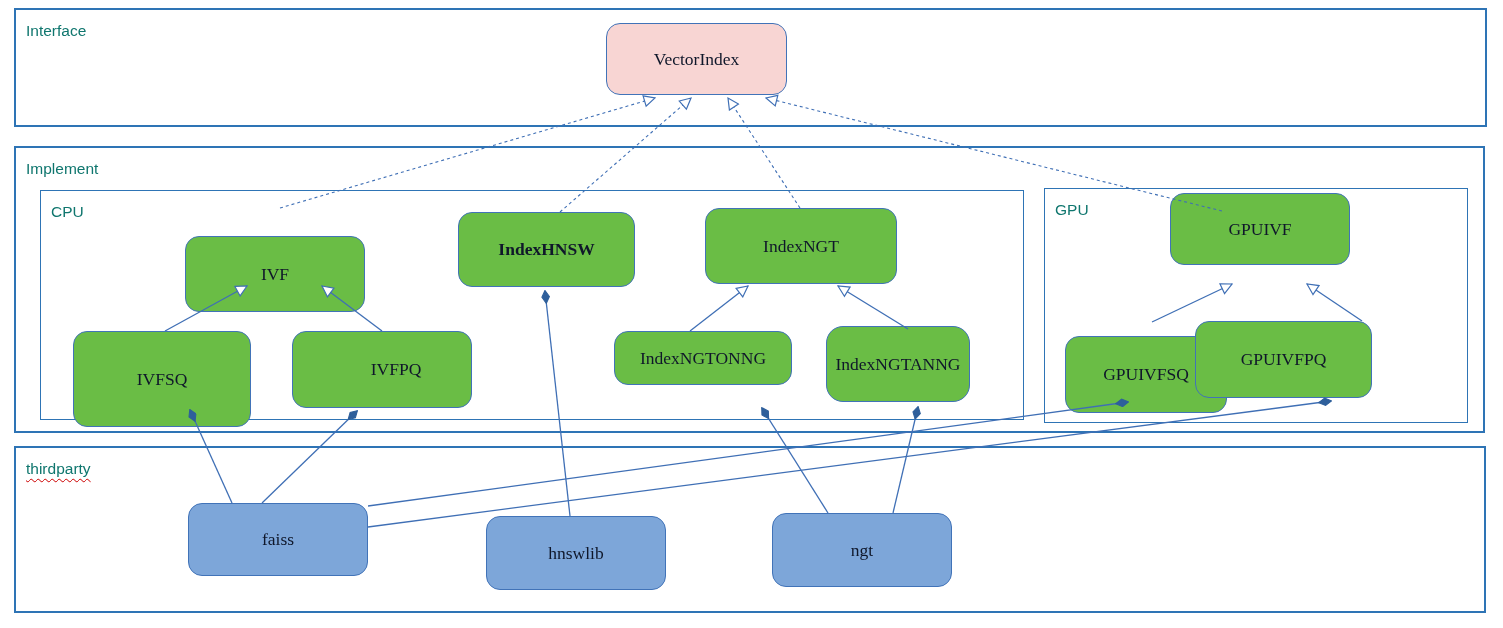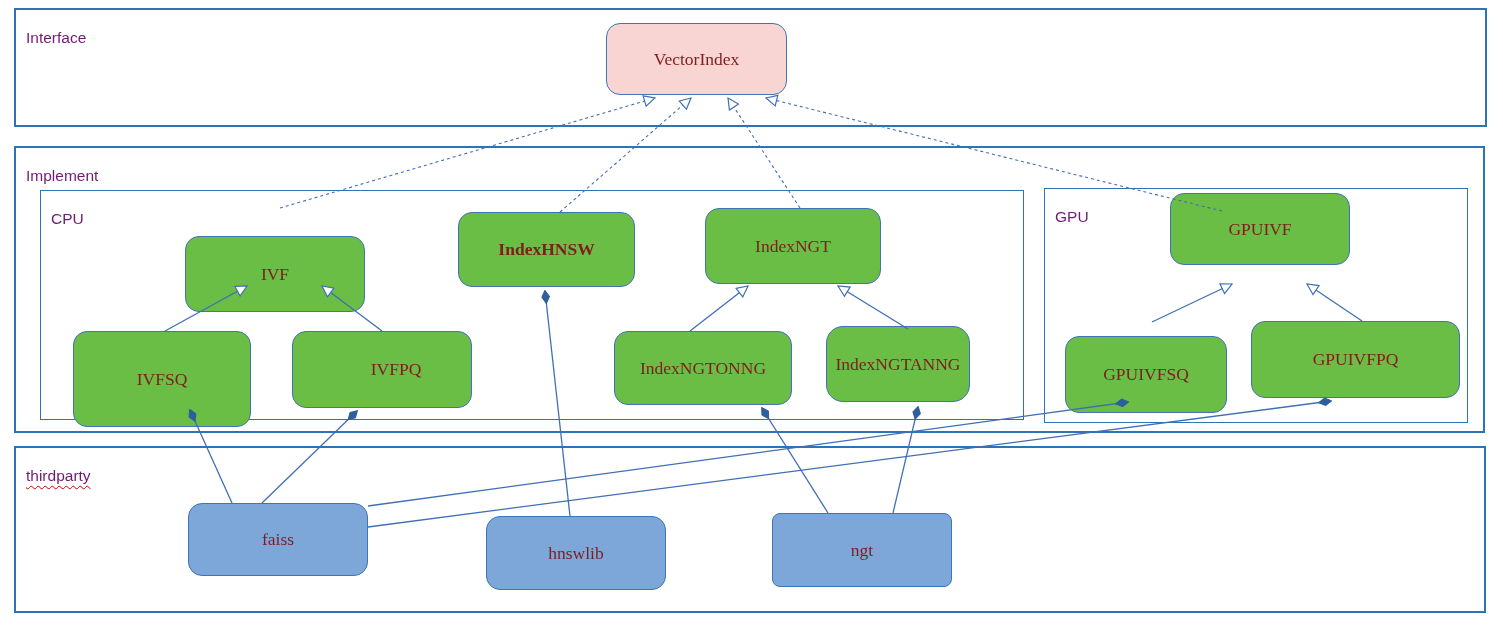--- a/index.html
+++ b/index.html
@@ -1,25 +1,25 @@
 <!DOCTYPE html>
 <html><head>
 <meta charset="utf-8">
 <style>
   html,body{margin:0;padding:0;background:#fff;}
   #stage{position:relative;width:1503px;height:628px;background:#fff;overflow:hidden;
          font-family:"Liberation Sans",sans-serif;}
   .container{position:absolute;border:2px solid #2e74b5;background:transparent;box-sizing:border-box;}
   .container.inner{border-width:1.5px;}
-  .grp-label{position:absolute;top:19px;left:10px;font-size:15.5px;color:#701a75;}
+  .grp-label{position:absolute;top:12px;left:10px;font-size:15.5px;color:#0f766e;}
   .grp-label.squiggle{text-decoration-line:underline;text-decoration-style:wavy;
          text-decoration-color:#cc0000;text-decoration-thickness:1px;text-underline-offset:4px;}
   .node{position:absolute;box-sizing:border-box;border:1.6px solid #4173b8;border-radius:14px;
         display:flex;align-items:center;justify-content:center;
-        font-family:"Liberation Serif","DejaVu Serif",serif;font-size:17.5px;color:#7f1d1d;}
+        font-family:"Liberation Serif","DejaVu Serif",serif;font-size:17.5px;color:#0f172a;}
   .node.green{background:#6abd45;}
   .node.blue{background:#7da6d9;}
   .node.pink{background:#f8d5d3;}
   #edges-svg{position:absolute;left:0;top:0;pointer-events:none;}
   .edge{fill:none;stroke:#3f6fb5;}
   .edge.realization{stroke-width:1.1;stroke-dasharray:3 3;}
   .edge.generalization{stroke-width:1.3;}
   .edge.composition{stroke-width:1.3;}
 </style>
 </head>
@@ -40,31 +40,31 @@
     <span class="grp-label">GPU</span>
   </div>
   <div class="container" style="left: 14px; top: 446px; width: 1472px; height: 167px; padding-left: 28px;">
     <span class="grp-label squiggle">thirdparty</span>
   </div>
 
   <div id="nodes-layer">
       <div class="node pink" style="left: 606px; top: 23px; width: 181px; height: 72px;">VectorIndex</div>
       <div class="node green" style="left: 185px; top: 208px; width: 180px; height: 76px; margin-top: 28px;">IVF</div>
       <div class="node green" style="left: 458px; top: 212px; width: 177px; height: 75px; font-weight: bold;">IndexHNSW</div>
-      <div class="node green" style="left: 705px; top: 208px; width: 176px; height: 76px; text-align: right;">IndexNGT</div>
+      <div class="node green" style="left: 705px; top: 208px; width: 192px; height: 76px; text-align: right;">IndexNGT</div>
       <div class="node green" style="left: 1170px; top: 193px; width: 180px; height: 72px;">GPUIVF</div>
       <div class="node green" style="left: 73px; top: 331px; width: 178px; height: 96px;">IVFSQ</div>
       <div class="node green" style="left: 292px; top: 331px; width: 180px; height: 77px; padding-left: 28px;">IVFPQ</div>
-      <div class="node green" style="left: 614px; top: 331px; width: 178px; height: 74px;">IndexNGTONNG</div>
+      <div class="node green" style="left: 614px; top: 331px; width: 178px; height: 54px;">IndexNGTONNG</div>
       <div class="node green" style="left: 826px; top: 326px; width: 144px; height: 76px; border-radius: 17px;">IndexNGTANNG</div>
       <div class="node green" style="left: 1065px; top: 336px; width: 162px; height: 77px; text-align: right;">GPUIVFSQ</div>
-      <div class="node green" style="left: 1251px; top: 321px; width: 209px; height: 77px;">GPUIVFPQ</div>
+      <div class="node green" style="left: 1195px; top: 321px; width: 177px; height: 77px;">GPUIVFPQ</div>
       <div class="node blue" style="left: 188px; top: 503px; width: 180px; height: 73px;">faiss</div>
       <div class="node blue" style="left: 486px; top: 516px; width: 180px; height: 74px;">hnswlib</div>
-      <div class="node blue" style="left: 772px; top: 513px; width: 180px; height: 74px; border-radius: 8px;">ngt</div>
+      <div class="node blue" style="left: 772px; top: 513px; width: 180px; height: 74px;">ngt</div>
     </div>
 
   <svg id="edges-svg" width="1503" height="628" viewBox="0 0 1503 628">
     <defs>
       <marker id="m-triangle" viewBox="0 0 12 12" refX="11" refY="6" markerWidth="13" markerHeight="13" markerUnits="userSpaceOnUse" orient="auto">
         <path d="M1,1 L11,6 L1,11 Z" fill="#ffffff" stroke="#3f6fb5" stroke-width="1.1"></path>
       </marker>
       <marker id="m-diamond" viewBox="0 0 13 8" refX="12" refY="4" markerWidth="14" markerHeight="9" markerUnits="userSpaceOnUse" orient="auto">
         <path d="M0.5,4 L6.5,0.5 L12.5,4 L6.5,7.5 Z" fill="#2e5f9b" stroke="#2e5f9b"></path>
       </marker>

